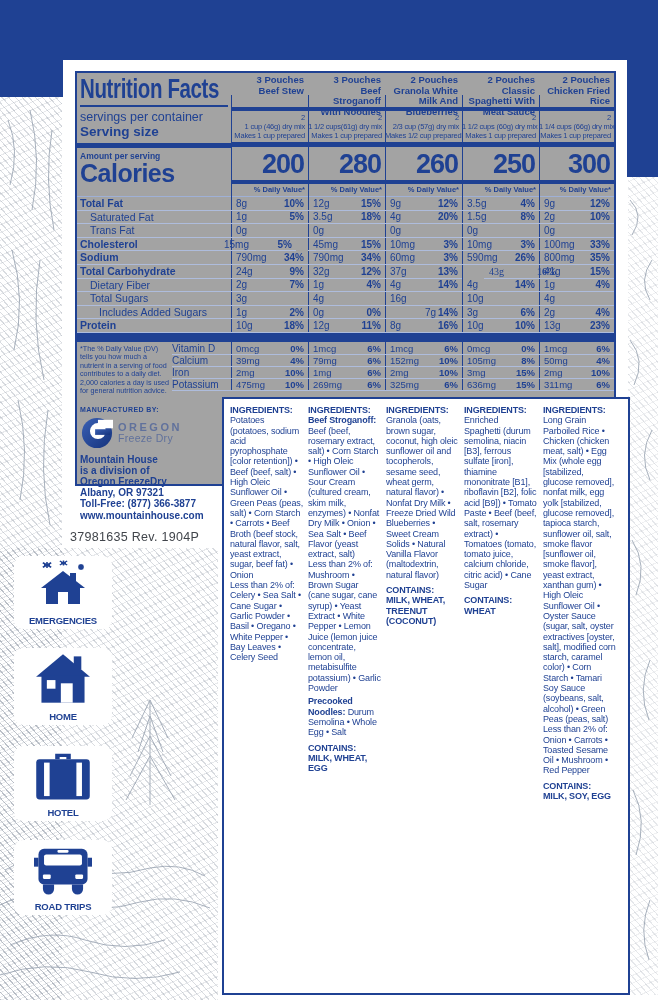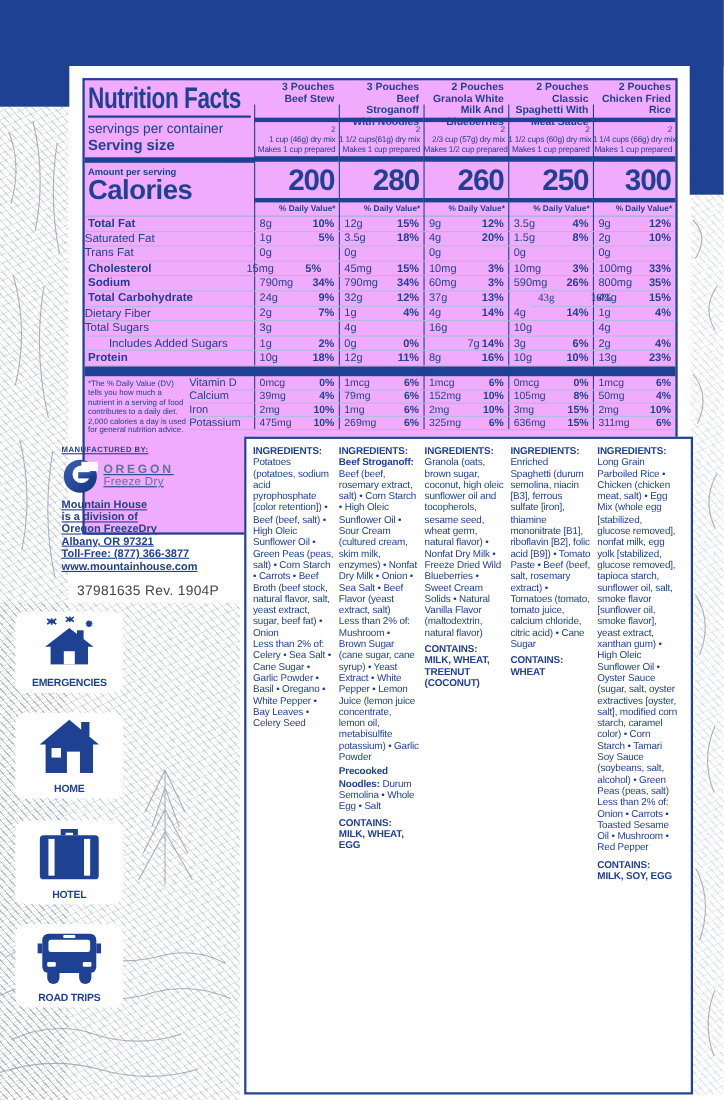--- a/index.html
+++ b/index.html
@@ -12,21 +12,21 @@
   .band-left{left:0;top:0;width:63px;height:97px;}
   .band-right{left:627px;top:0;width:31px;height:177px;}
   .sketch{position:absolute;z-index:0;
     background:repeating-linear-gradient(48deg,rgba(128,138,153,.30) 0 1px,transparent 1px 5px),
                repeating-linear-gradient(-25deg,rgba(128,138,153,.18) 0 1px,transparent 1px 7px);}
   .sketch-left{left:0;top:97px;width:62px;height:903px;}
   .sketch-bl{left:0;top:548px;width:218px;height:452px;}
   .sketch-right{left:628px;top:177px;width:30px;height:818px;opacity:.65;}
   .sketch-svg{position:absolute;left:0;top:0;z-index:1;pointer-events:none;}
   
-  .table-box{position:absolute;left:75px;top:71px;width:541px;height:415px;background:#f0abfc;
+  .table-box{position:absolute;left:75px;top:71px;width:541px;height:415px;background:#a3a3a3;
     border:2px solid #1f4193;z-index:2;}
   .tb-in{position:absolute;left:0;top:0;width:537px;height:317px;}
   .vsep{position:absolute;top:22px;bottom:0;width:1px;background:#1f4193;}
   .navybar{position:absolute;background:#1f4193;}
   .nf-title{position:absolute;left:3px;top:1px;font-size:27px;font-weight:bold;white-space:nowrap;
     transform:scaleX(.76);transform-origin:left top;letter-spacing:-.5px;}
   .nf-rule{position:absolute;left:3px;top:32px;width:148px;height:2px;background:#1f4193;}
   .spc{position:absolute;left:3px;top:37px;font-size:12.5px;}
   .ssz{position:absolute;left:3px;top:51px;font-size:13.5px;font-weight:bold;}
   .lbar{position:absolute;left:0px;top:70px;width:154px;height:5px;background:#1f4193;}
@@ -41,21 +41,21 @@
   .pbar2{left:0;right:0;top:69px;height:5px;}
   .pcal{position:absolute;left:0;right:4px;top:76px;font-size:27px;font-weight:bold;
     text-align:right;letter-spacing:-1px;}
   .pbar3{left:0;right:0;top:107px;height:4px;}
   .pdvh{position:absolute;left:0;right:3px;top:112px;font-size:7.5px;font-weight:bold;text-align:right;}
   .hrule{position:absolute;left:0;right:0;top:123px;height:1px;background:#9fb0d6;}
   .nrow{position:absolute;left:0;width:537px;height:13.6px;}
   .nrow .rl{position:absolute;left:0;width:154px;top:0;bottom:0;font-size:10.5px;line-height:13.6px;
     border-bottom:1px solid #aebcdc;white-space:nowrap;}
   .rl.b{font-weight:bold;padding-left:3px;}
-  .rl.i1{}
+  .rl.i1{padding-left:13px;}
   .rl.i2{padding-left:22px;}
   .ncell{position:absolute;top:0;bottom:0;border-bottom:1px solid #aebcdc;
     display:flex;justify-content:space-between;align-items:center;padding:0 4px 0 5px;}
   .ncell .v{font-size:10px;}
   .ncell .dv{font-size:10px;font-weight:bold;}
   .thickbar{position:absolute;left:0;top:260px;width:537px;height:9px;background:#1f4193;}
   .footnote{position:absolute;left:3px;top:272px;width:90px;font-size:7.2px;line-height:8.4px;}
   .vrow{position:absolute;left:95px;width:442px;height:12px;}
   .vrow .vl{position:absolute;left:0;width:59px;top:0;bottom:0;font-size:10px;line-height:12px;
     border-bottom:1px solid #aebcdc;}
@@ -64,21 +64,21 @@
   .vcell .v{font-size:9.5px;}
   .vcell .dv{font-size:9.5px;font-weight:bold;}
   
   .ing-box{position:absolute;left:222px;top:397px;width:408px;height:598px;background:#fff;
     border:2px solid #1f4193;z-index:2;}
   .ing-col{position:absolute;top:6px;width:73px;font-size:9px;line-height:10.3px;letter-spacing:-.15px;}
   .ing-col p{margin:0;}
   .ing-col p.sub{margin-top:3px;}
   .ing-col p.contains{margin-top:5px;font-weight:bold;}
   
-  .mfr{position:absolute;left:56px;top:406px;width:154px;z-index:2;text-decoration:underline;}
+  .mfr{position:absolute;left:80px;top:406px;width:154px;z-index:2;}
   .mfb{font-size:7px;font-weight:bold;letter-spacing:.4px;}
   .logo-row{display:flex;align-items:center;margin-top:4px;}
   .logo-txt{margin-left:4px;color:#60719c;}
   .logo-brand{font-size:11px;font-weight:bold;letter-spacing:2.5px;line-height:11px;}
   .logo-sub{font-size:10.5px;line-height:11px;letter-spacing:.3px;}
   .addr{margin-top:5px;font-size:10px;line-height:11px;font-weight:bold;}
   .site{font-size:10px;font-weight:bold;margin-top:1px;}
   .pn{position:absolute;left:70px;top:530px;font-size:12.5px;color:#41454b;letter-spacing:.3px;z-index:2;}
   
   .side-item{position:absolute;left:14px;width:98px;text-align:center;z-index:3;

